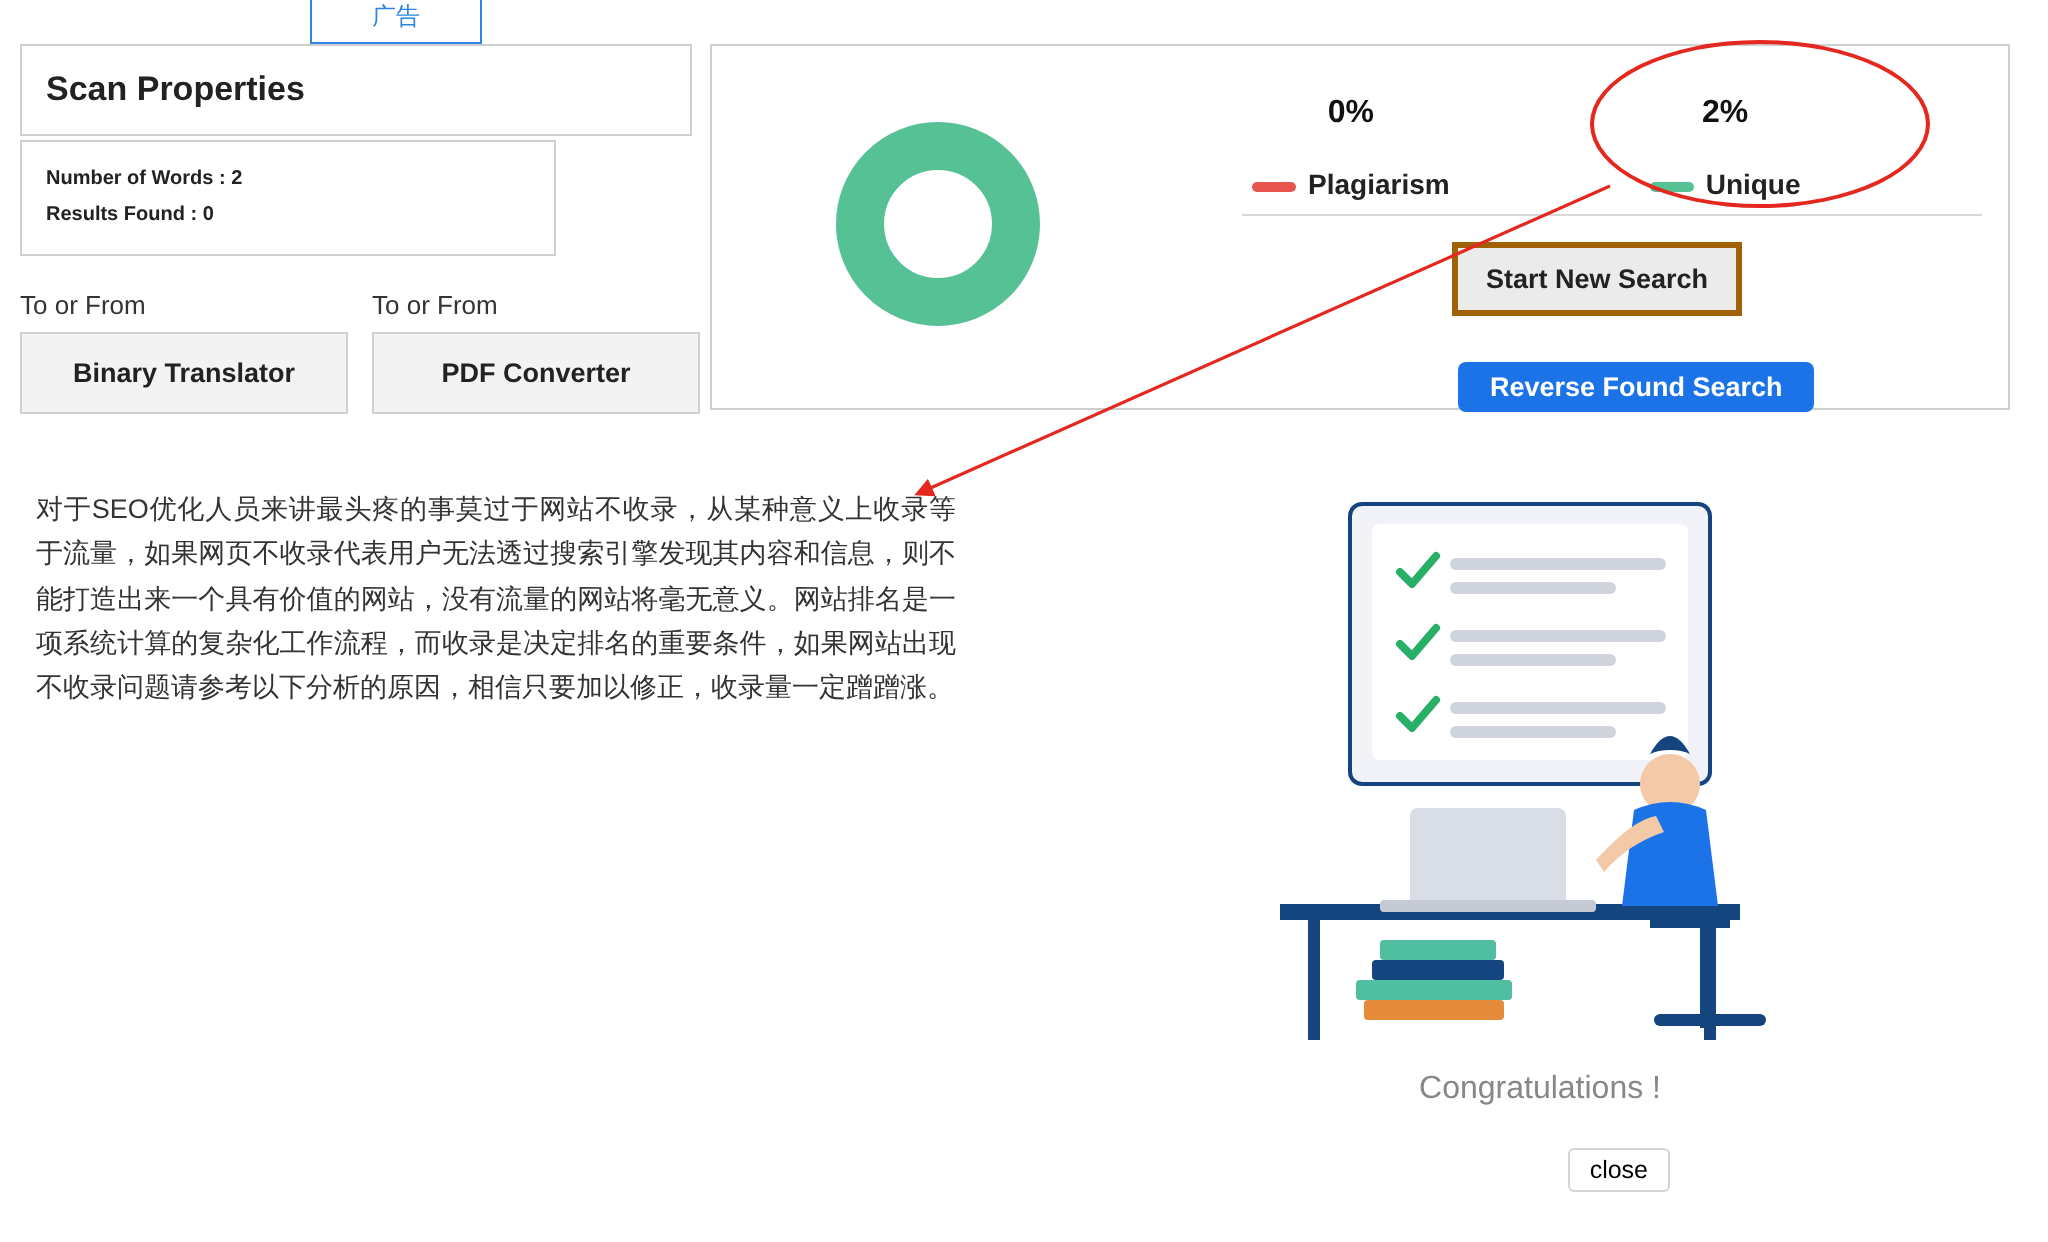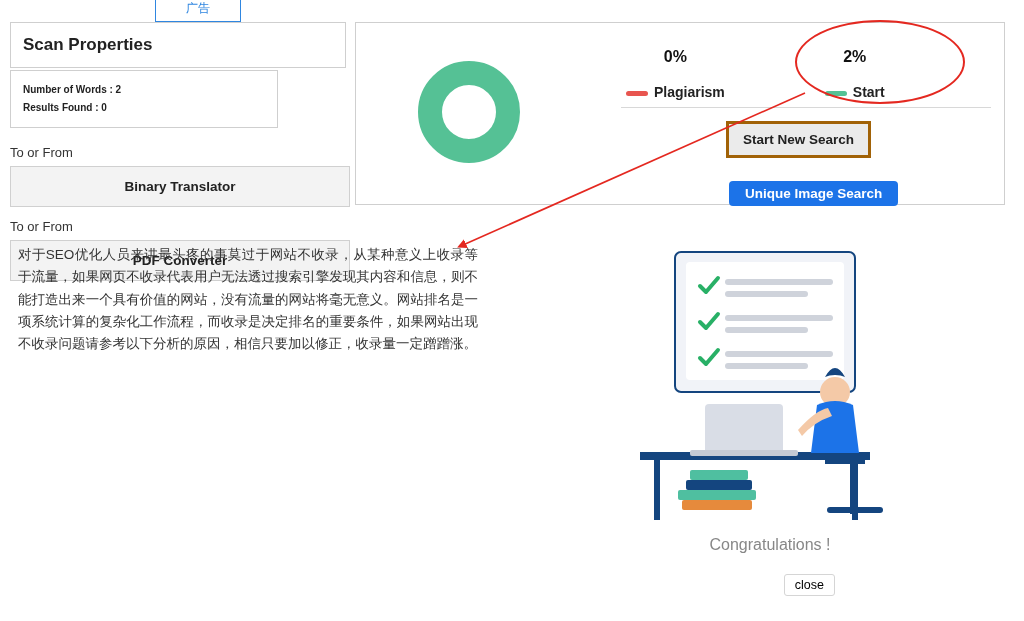--- a/index.html
+++ b/index.html
@@ -48,21 +48,20 @@
     color: #222;
     font-weight: 600;
   }
   .to-from-row {
     position: absolute;
     left: 10px;
     top: 145px;
     width: 340px;
     display: flex;
     gap: 12px;
-    flex-direction: column;
   }
   .tf-col { flex: 1; }
   .tf-label { font-size: 13px; color: #333; margin-bottom: 6px; }
   .tf-btn {
     width: 100%;
     background: #f3f3f3;
     border: 1px solid #d0d0d0;
     padding: 12px 0;
     font-size: 13.5px;
     color: #222;
@@ -256,29 +255,29 @@
   <div class="pct-row">
     <div class="pct-item">
       <div class="pct-val">0%</div>
       <div class="pct-sub">
         <span class="legend-swatch sw-red"></span><span>Plagiarism</span>
       </div>
     </div>
     <div class="pct-item">
       <div class="pct-val">2%</div>
       <div class="pct-sub">
-        <span class="legend-swatch sw-green"></span><span>Start</span>
+        <span class="legend-swatch sw-green"></span><span>Unique</span>
       </div>
     </div>
   </div>
 
   <div class="divider"></div>
 
   <button class="start-btn">Start New Search</button>
-  <button class="reverse-btn">Unique Image Search</button>
+  <button class="reverse-btn">Reverse Found Search</button>
 </div>
 
 <div class="anno-ellipse"></div>
 <svg class="anno-arrow" viewBox="0 0 360 170">
   <defs>
     <marker id="ah" markerWidth="10" markerHeight="10" refX="2" refY="3" orient="auto">
       <path d="M0,0 L6,3 L0,6 Z" fill="#e42820"></path>
     </marker>
   </defs>
   <line x1="350" y1="8" x2="8" y2="160" stroke="#e42820" stroke-width="1.6" marker-end="url(#ah)"></line>

